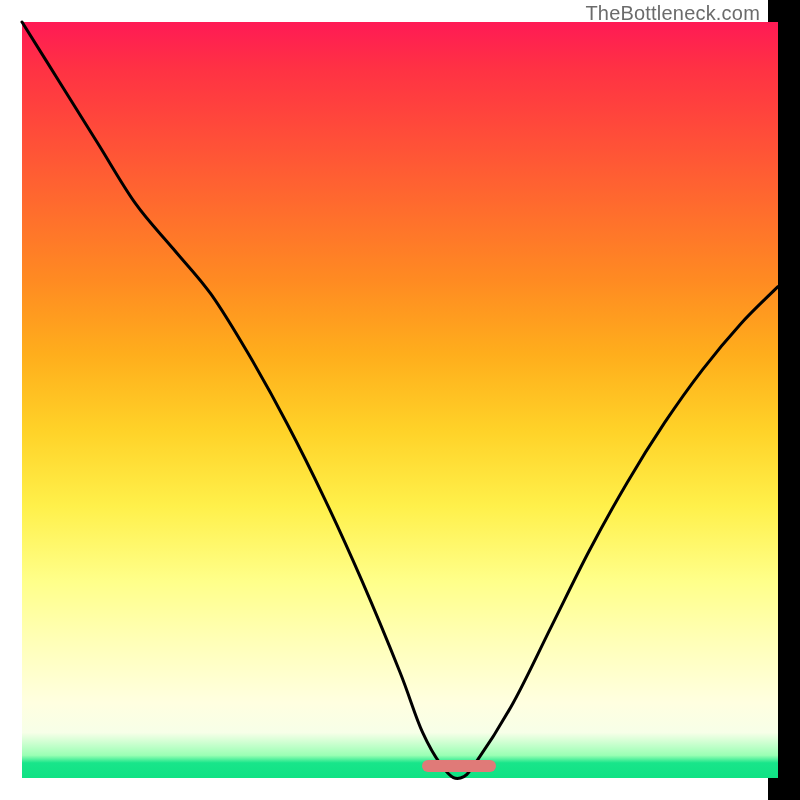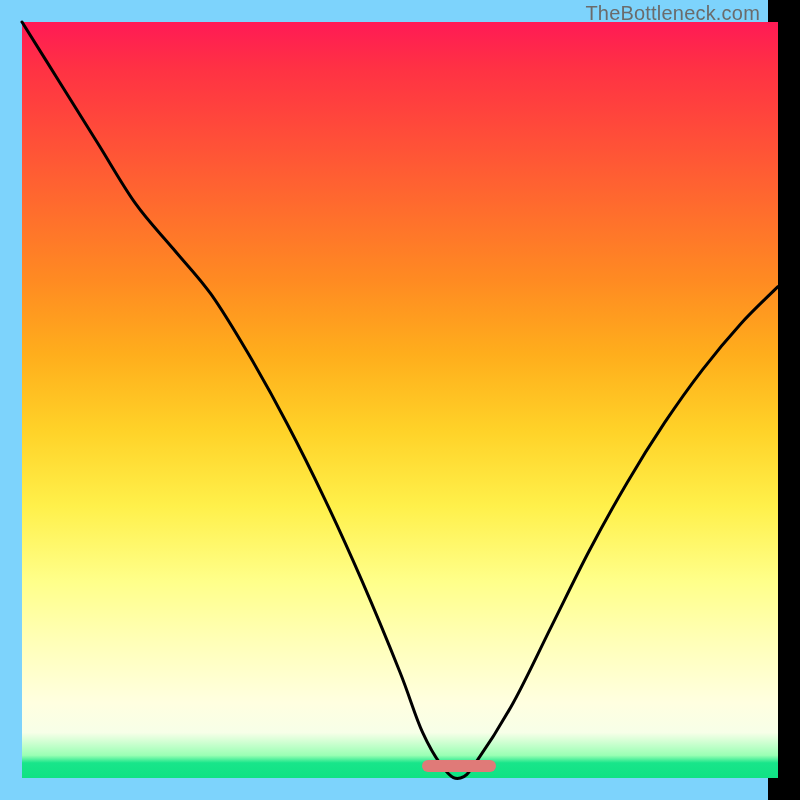--- a/index.html
+++ b/index.html
@@ -8,21 +8,21 @@
     width: 800px;
     height: 800px;
     background: #000;
     overflow: hidden;
     font-family: Arial, Helvetica, sans-serif;
   }
   .frame {
     position: relative;
     width: 768px;
     height: 800px;
-    background: #7dd3fc;
+    background: #ffffff;
   }
   .plot-area {
     position: absolute;
     left: 22px;
     top: 22px;
     width: 756px;
     height: 756px;
     
     background: linear-gradient(to bottom,
       #ff1a55 0%,

